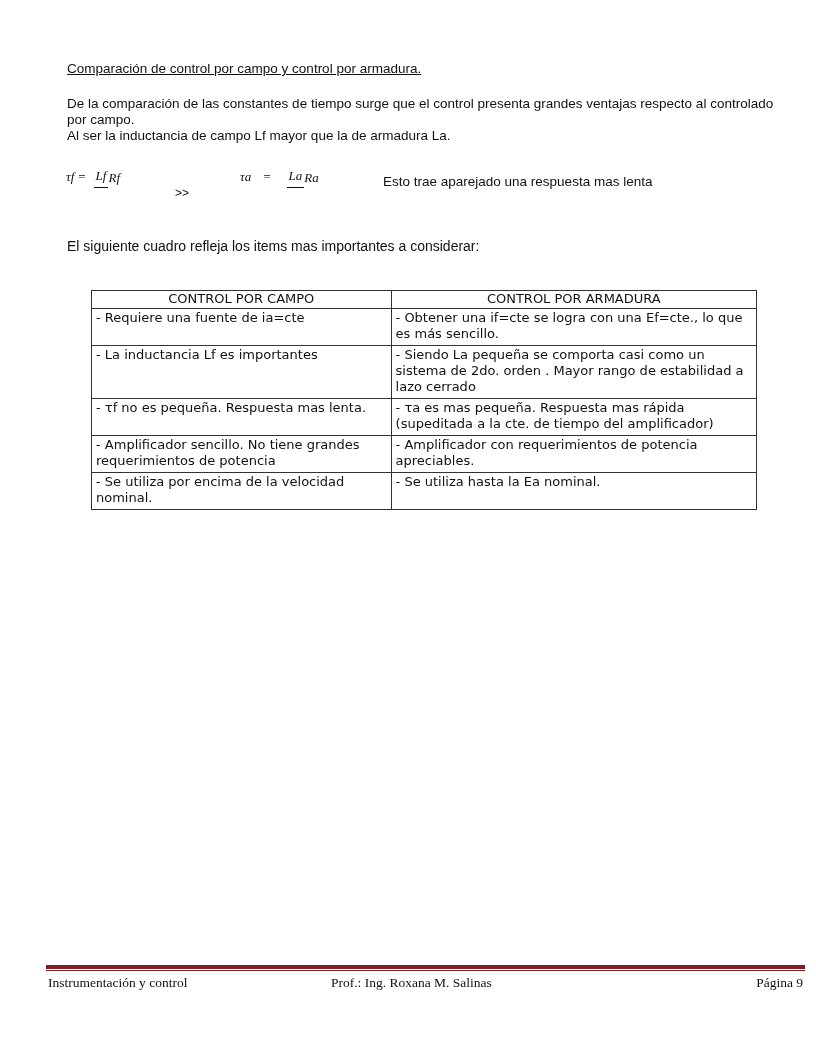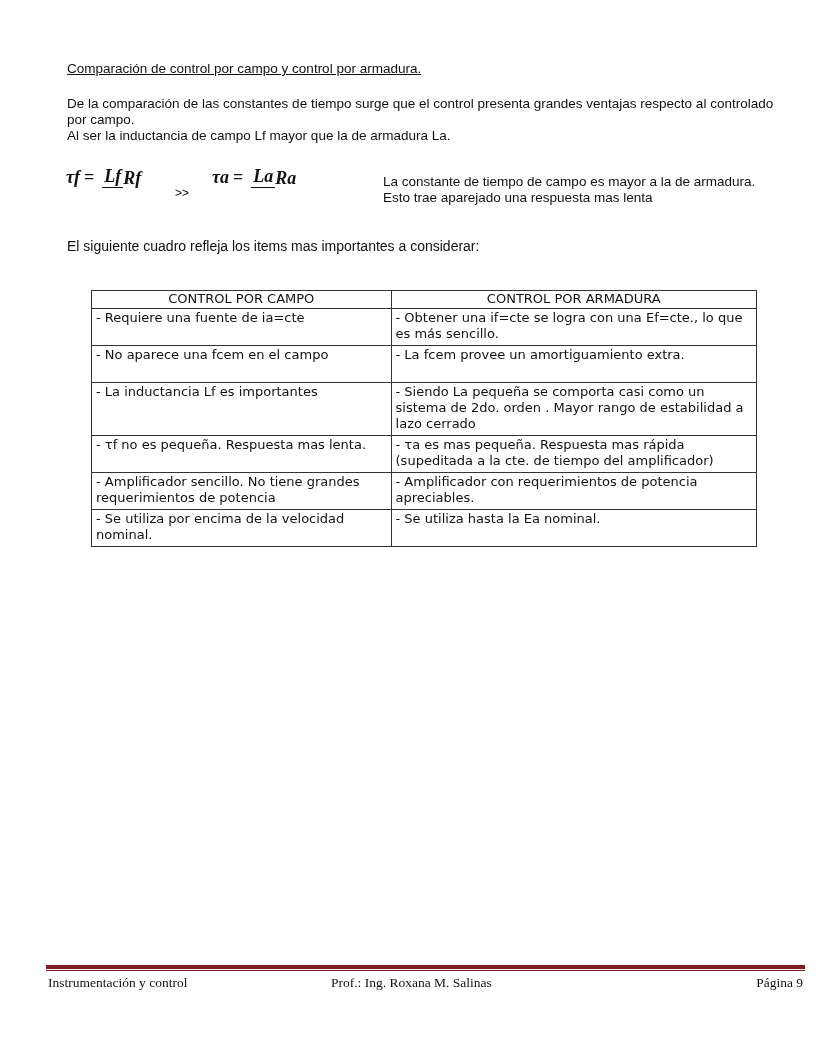--- a/index.html
+++ b/index.html
@@ -4,27 +4,27 @@
 <style>
   html, body { margin: 0; padding: 0; background: #ffffff; }
   body { width: 816px; height: 1056px; position: relative; overflow: hidden; color: #111; }
   .sans { font-family: "Liberation Sans", sans-serif; }
   .tbl-font { font-family: "DejaVu Sans", sans-serif; }
 
   #heading { position: absolute; left: 67px; top: 61px; font-size: 13.5px; text-decoration: underline; }
   #intro { position: absolute; left: 67px; top: 96px; width: 720px; font-size: 13.5px; line-height: 16px; }
   #intro p { margin: 0; }
 
-  .formula { position: absolute; top: 166px; display: flex; align-items: center; font-family: "Liberation Serif", serif; font-style: italic; font-size: 18px; font-weight: bold; }
+  .formula { position: absolute; top: 166px; display: flex; align-items: center; font-family: "Liberation Serif", serif; font-style: italic; font-size: 13px; }
   .frac { display: inline-flex; flex-direction: row; align-items: center; margin-left: 4px; }
   .frac .num { border-bottom: 1px solid #111; padding: 0 2px 1px 2px; line-height: 20px; }
   .frac .den { padding-top: 2px; line-height: 20px; }
   .eq { margin: 0 4px; font-style: normal; }
   #formula-f { left: 66px; }
-  #formula-a { left: 212px; }
+  #formula-a { left: 240px; gap: 8px; }
   #much-greater { position: absolute; left: 175px; top: 186px; font-size: 12px; font-family: "Liberation Sans", sans-serif; }
 
   #formula-note { position: absolute; left: 383px; top: 174px; font-size: 13.5px; line-height: 16px; }
   #formula-note p { margin: 0; }
 
   #table-intro { position: absolute; left: 67px; top: 238px; font-size: 14px; }
 
   table#comparison { position: absolute; left: 91px; top: 290px; width: 666px; border-collapse: collapse; font-size: 13px; line-height: 16px; }
   #comparison th, #comparison td { border: 1px solid #333; padding: 1px 4px 1px 4px; vertical-align: top; }
   #comparison th { font-weight: normal; text-align: center; height: 17px; padding: 0 4px; }
@@ -65,45 +65,40 @@
 <div id="formula-a" class="formula">
   <span>τa</span>
   <span class="eq">=</span>
   <span class="frac">
     <span class="num">La</span>
     <span class="den">Ra</span>
   </span>
 </div>
 
 <div id="formula-note" class="sans">
-  <p>La constante de tiempo de campo es mayor a la de armadura.</p>
   <p>Esto trae aparejado una respuesta mas lenta</p>
 </div>
 
 <div id="table-intro" class="sans">El siguiente cuadro refleja los items mas importantes a considerar:</div>
 
 <table id="comparison" class="tbl-font">
   <colgroup>
       <col class="c1">
       <col class="c2">
     </colgroup>
   <thead>
     <tr>
       <th>CONTROL POR CAMPO</th>
       <th>CONTROL POR ARMADURA</th>
     </tr>
   </thead>
   <tbody>
     <tr class="r-h2">
       <td>- Requiere una fuente de ia=cte</td>
       <td>- Obtener una if=cte se logra con una Ef=cte., lo que  es más sencillo.</td>
-    </tr>
-    <tr class="r-h2">
-      <td>- No aparece una fcem en el campo</td>
-      <td>- La fcem provee un amortiguamiento extra.</td>
     </tr>
     <tr class="r-h3">
       <td>- La inductancia Lf es importantes</td>
       <td>- Siendo La pequeña se comporta casi como un sistema de 2do. orden . Mayor rango de estabilidad a lazo cerrado</td>
     </tr>
     <tr class="r-h2">
       <td>- τf  no es pequeña. Respuesta mas lenta.</td>
       <td>- τa es mas pequeña. Respuesta mas rápida (supeditada a la cte. de tiempo del amplificador)</td>
     </tr>
     <tr class="r-h2">

